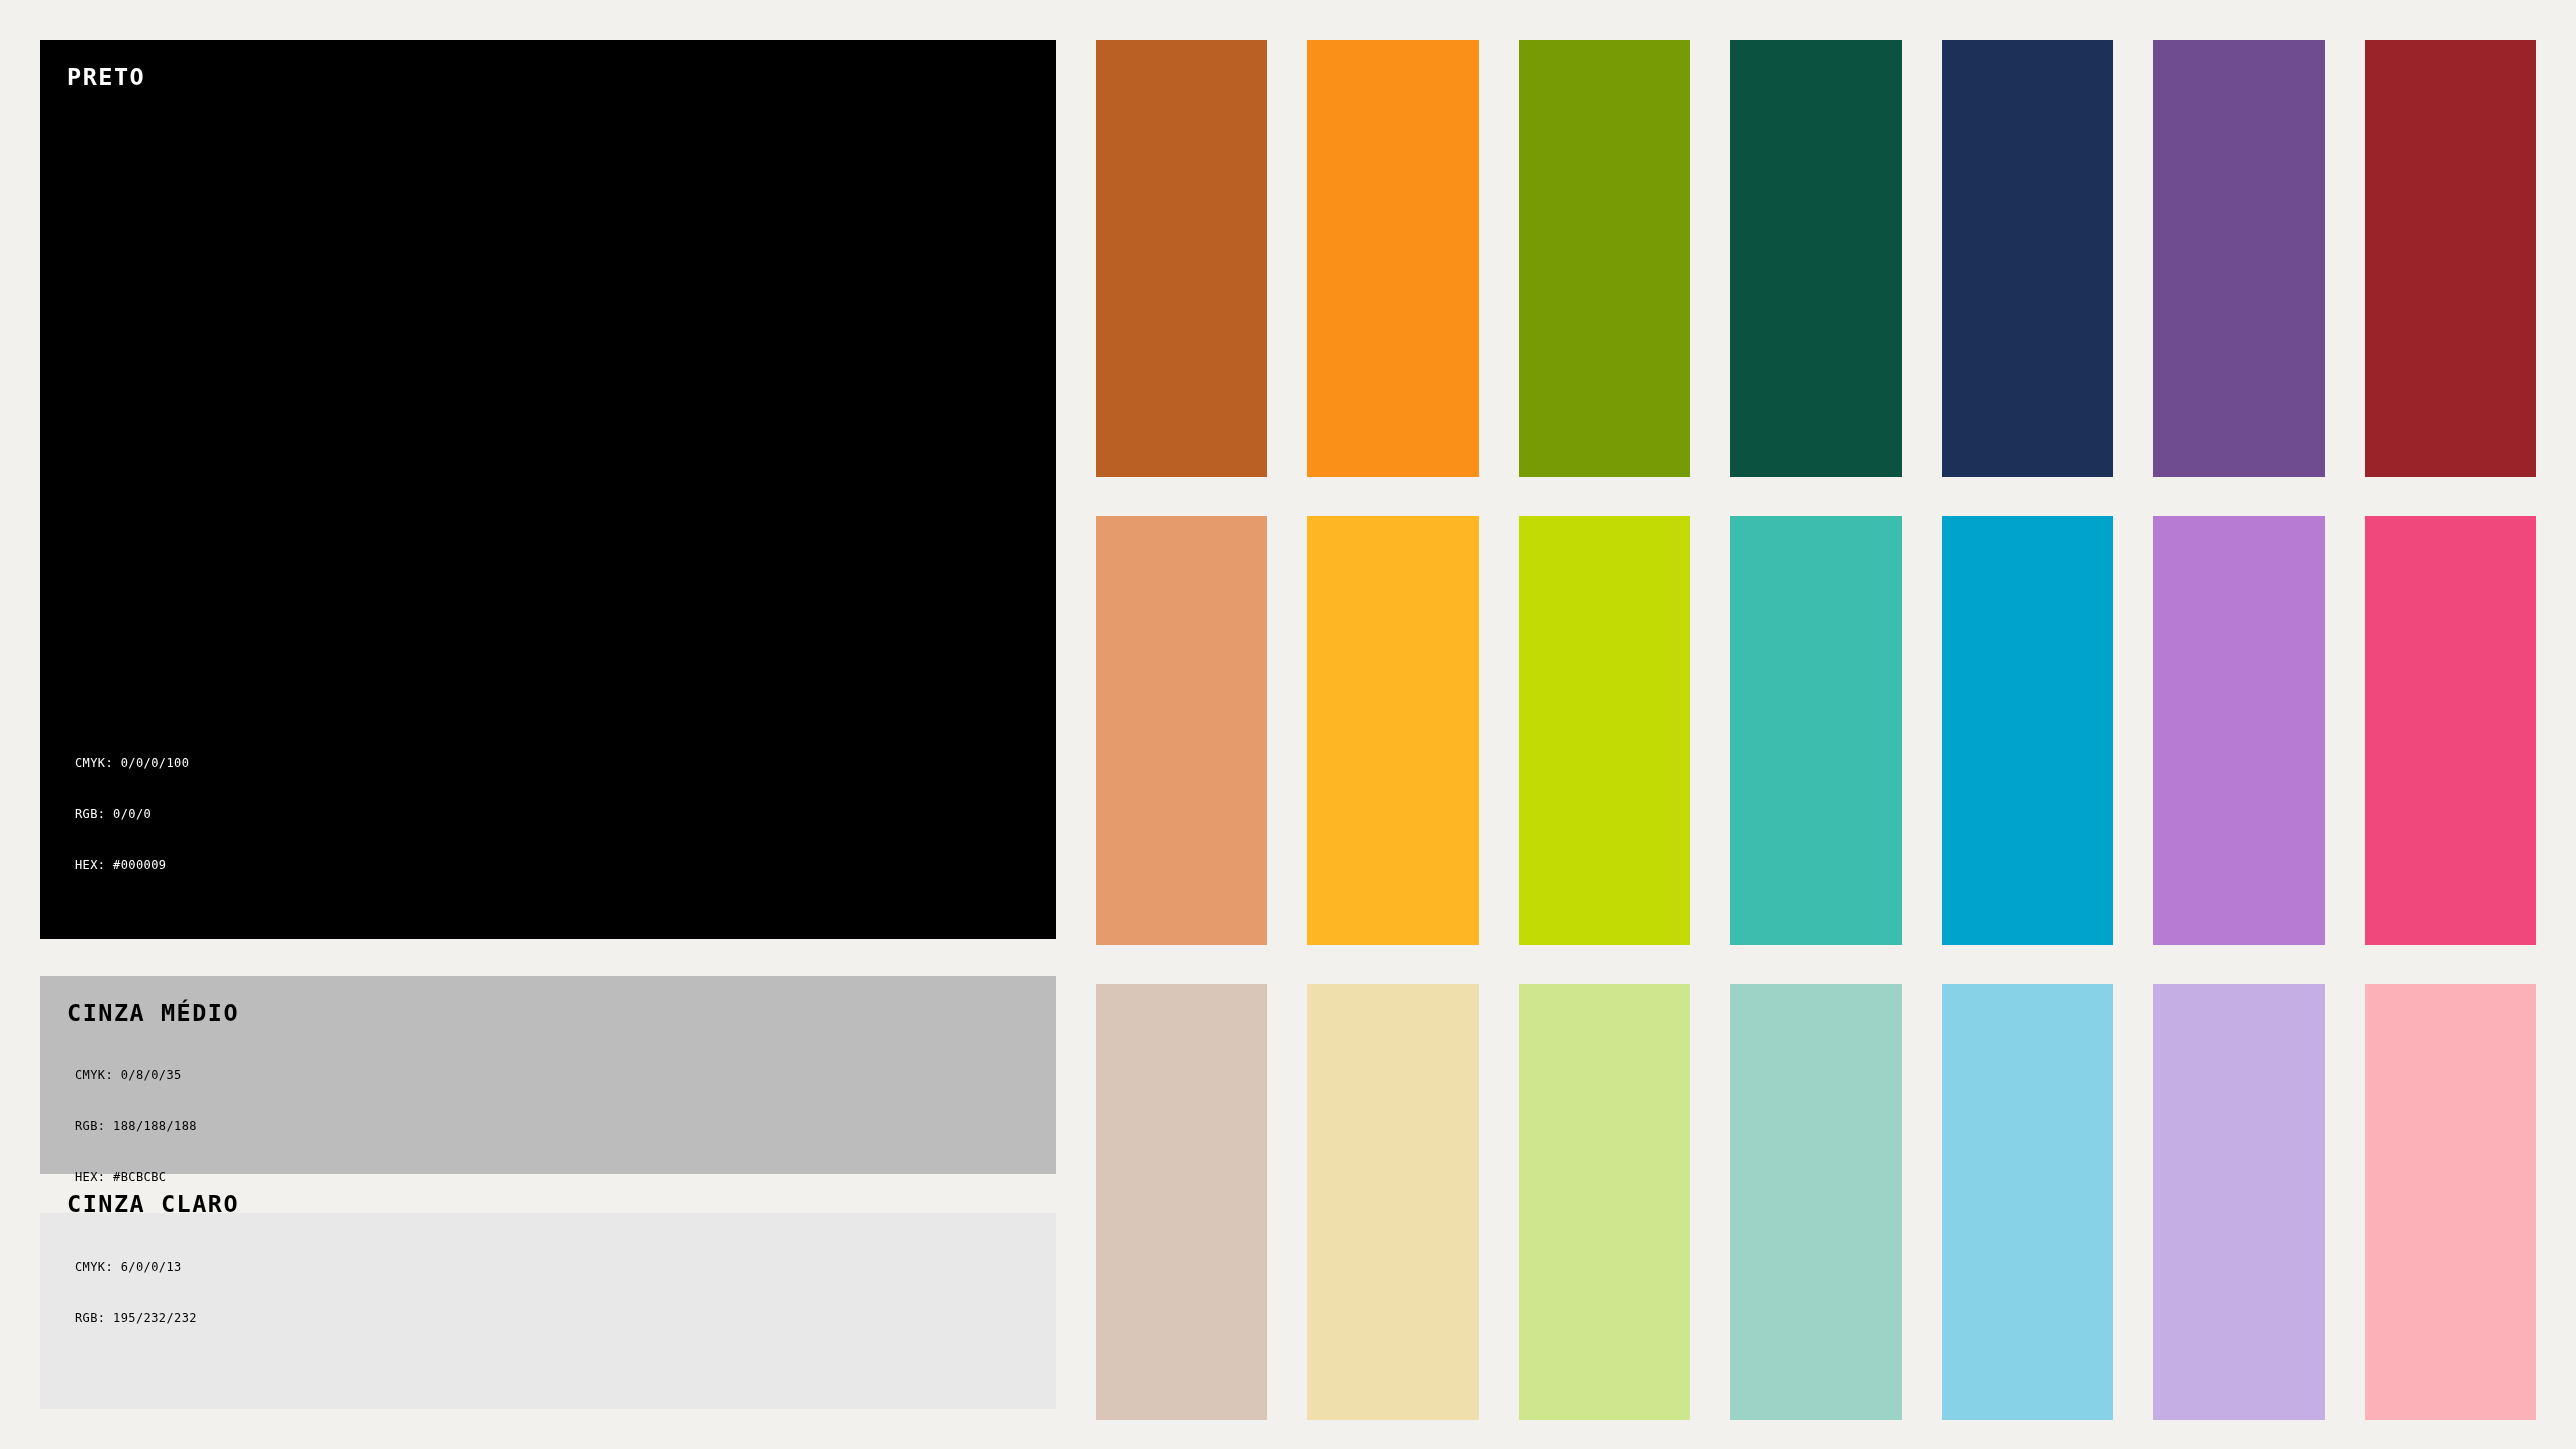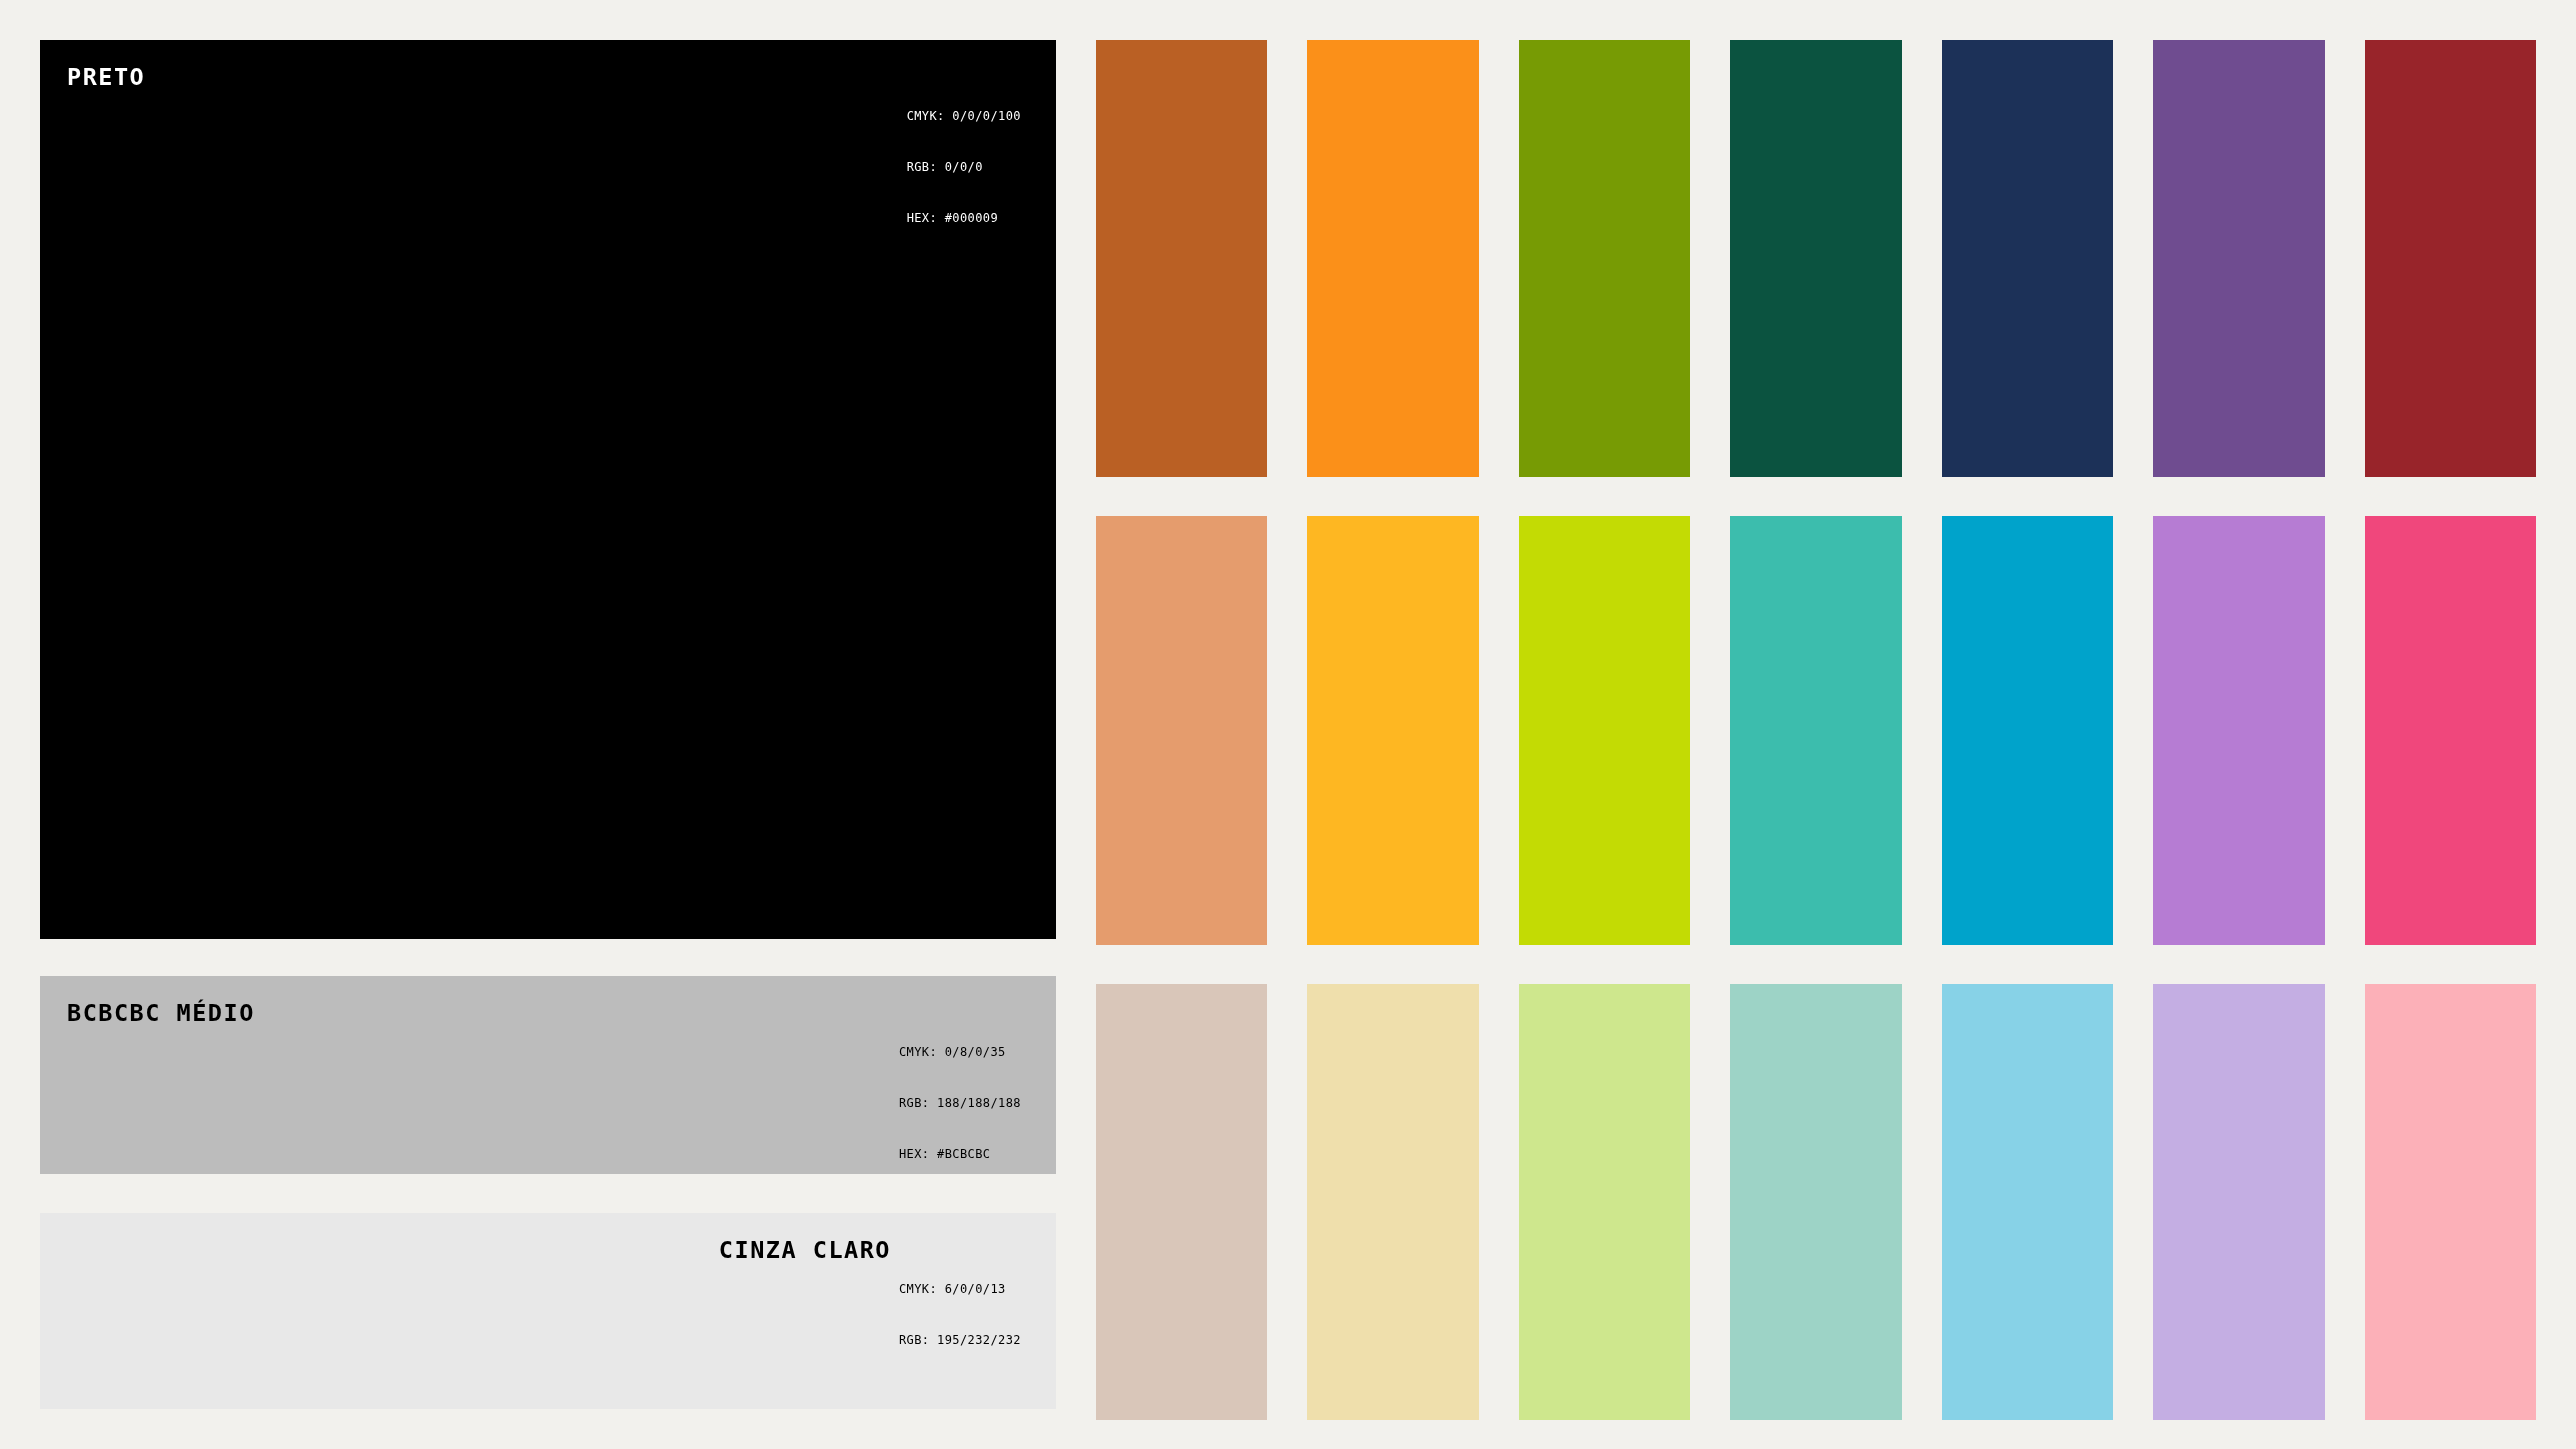--- a/index.html
+++ b/index.html
@@ -31,21 +31,21 @@
     height: 1369px;
   }
 
   .neutral-card {
     position: absolute;
     left: 0;
     width: 1016px;
     box-sizing: border-box;
     padding: 25.5px 27px 23px 27px;
     display: flex;
-    flex-direction: row;
+    flex-direction: column;
     justify-content: space-between;
   }
 
   .neutral-card.black  { top: 0px;    height: 899px; background: #000000; }
   .neutral-card.mid    { top: 936px; height: 198px;  background: #BCBCBC; }
   .neutral-card.light  { top: 1173px; height: 196px;  background: #E8E8E8; }
 
   .swatch-name {
     font-family: "DejaVu Sans Mono", "Liberation Mono", monospace;
     font-size: 23.5px;
@@ -98,21 +98,21 @@
     <div class="neutral-card black on-dark" style="background: rgb(0, 0, 0);">
       <div class="swatch-name">PRETO</div>
       <div class="swatch-values">
         <div>CMYK: 0/0/0/100</div>
         <div>RGB: 0/0/0</div>
         <div>HEX: #000009</div>
       </div>
     </div>
 
     <div class="neutral-card mid on-light" style="background: rgb(188, 188, 188);">
-      <div class="swatch-name">BCBCBC MÉDIO</div>
+      <div class="swatch-name">CINZA MÉDIO</div>
       <div class="swatch-values">
         <div>CMYK: 0/8/0/35</div>
         <div>RGB: 188/188/188</div>
         <div>HEX: #BCBCBC</div>
       </div>
     </div>
 
     <div class="neutral-card light on-light" style="background: rgb(232, 232, 232); justify-content: flex-end;">
       <div class="swatch-name">CINZA CLARO</div>
       <div class="swatch-values">

